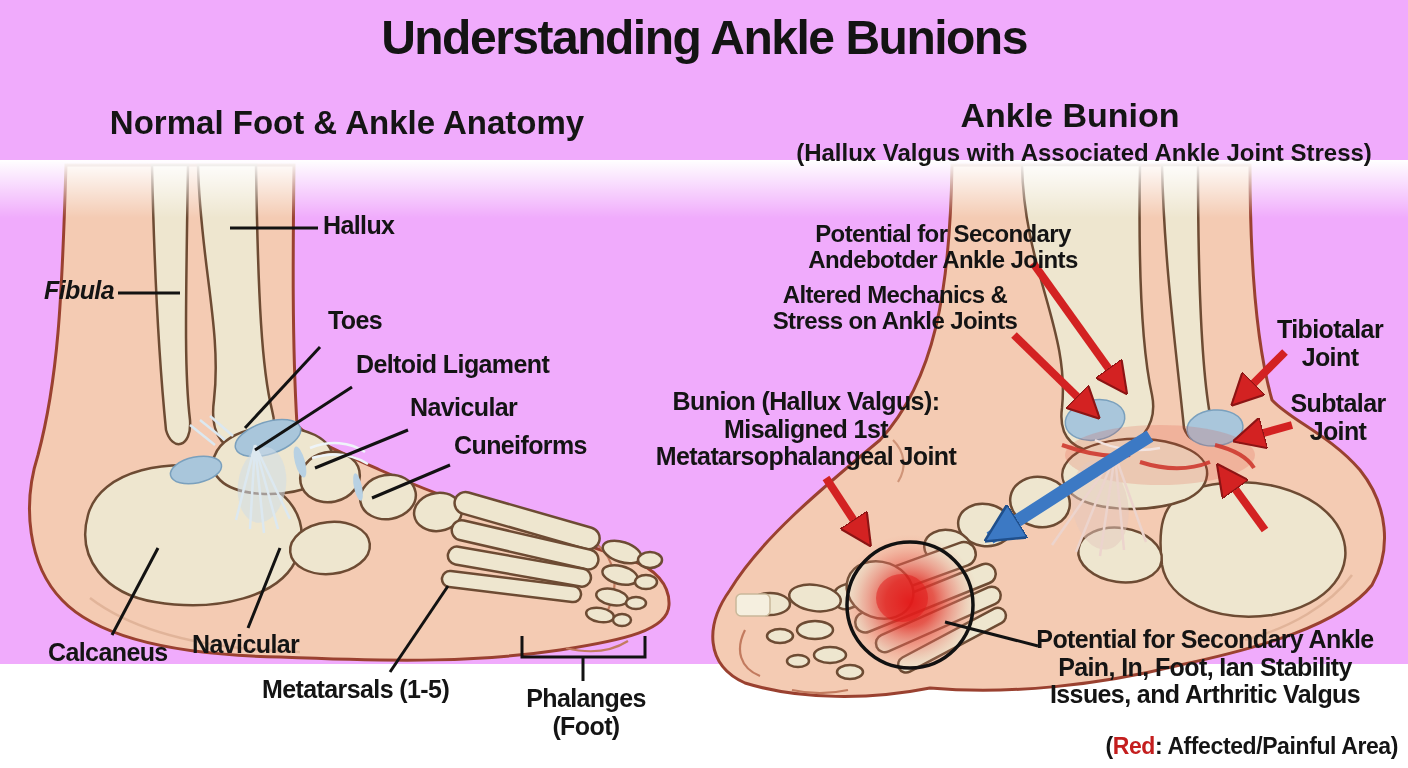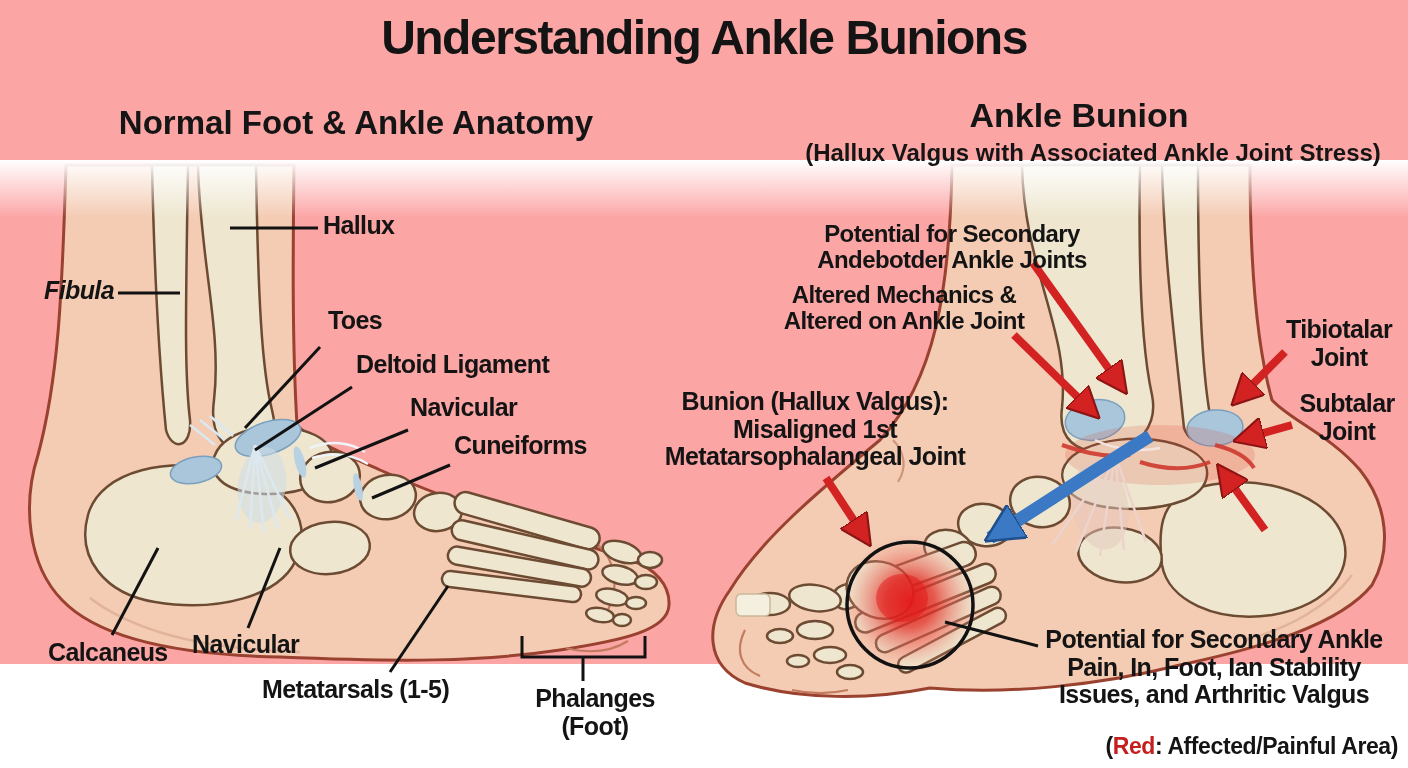--- a/index.html
+++ b/index.html
@@ -1,24 +1,24 @@
 <!DOCTYPE html>
 <html><head>
 <meta charset="utf-8">
 <style>
   html,body{margin:0;padding:0;background:#ffffff;}
   body{width:1408px;height:768px;overflow:hidden;font-family:"Liberation Sans",sans-serif;}
-  .stage{position:relative;width:1408px;height:664px;background:#fca5a5;}
+  .stage{position:relative;width:1408px;height:664px;background:#f0abfc;}
   .stage svg{position:absolute;left:0;top:0;}
   .title{position:absolute;left:50%;top:10px;transform:translateX(-50%);
          font-size:48px;font-weight:700;letter-spacing:-1.5px;color:#141414;white-space:nowrap;margin:0;}
   .sec-title{position:absolute;font-weight:600;color:#151515;white-space:nowrap;}
   .lbl{position:absolute;font-size:25px;font-weight:600;color:#141414;
        letter-spacing:-0.6px;white-space:nowrap;line-height:1.1;}
-  .center{transform:translateX(-50%);text-align:center;margin-left:9px;}
+  .center{transform:translateX(-50%);text-align:center;}
   .bold{font-weight:700;}
   .legend{position:absolute;right:10px;top:733px;font-size:23px;font-weight:600;
           letter-spacing:-0.4px;color:#141414;white-space:nowrap;}
   .legend .red{color:#c41e1e;}
 </style>
 </head>
 <body>
 
 <div class="stage">
 
@@ -204,21 +204,21 @@
   <div>Phalanges</div>
   <div>(Foot)</div>
 </div>
 
 <div class="lbl center" style="left:943px;top:221px;font-size:24px;">
   <div>Potential for Secondary</div>
   <div>Andebotder Ankle Joints</div>
 </div>
 <div class="lbl center" style="left:895px;top:282px;font-size:24px;">
   <div>Altered Mechanics &amp;</div>
-  <div>Altered on Ankle Joint</div>
+  <div>Stress on Ankle Joints</div>
 </div>
 <div class="lbl center" style="left:1330px;top:316px;font-size:25px;">
   <div>Tibiotalar</div>
   <div>Joint</div>
 </div>
 <div class="lbl center" style="left:1338px;top:390px;font-size:25px;">
   <div>Subtalar</div>
   <div>Joint</div>
 </div>
 <div class="lbl center" style="left:806px;top:388px;font-size:25px;">

